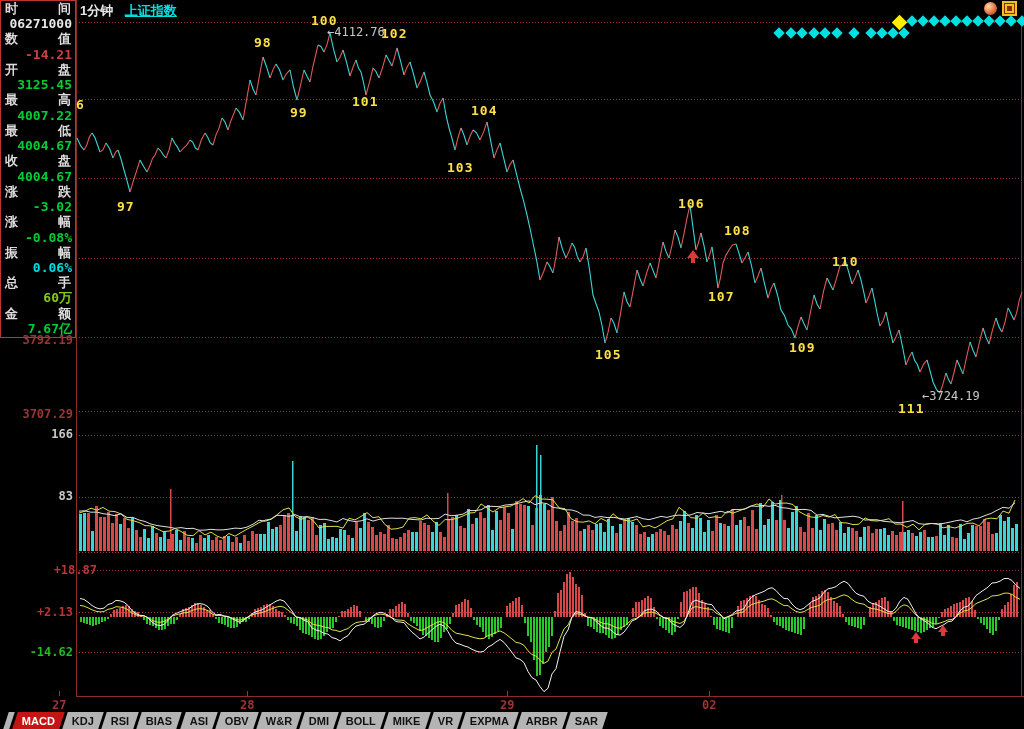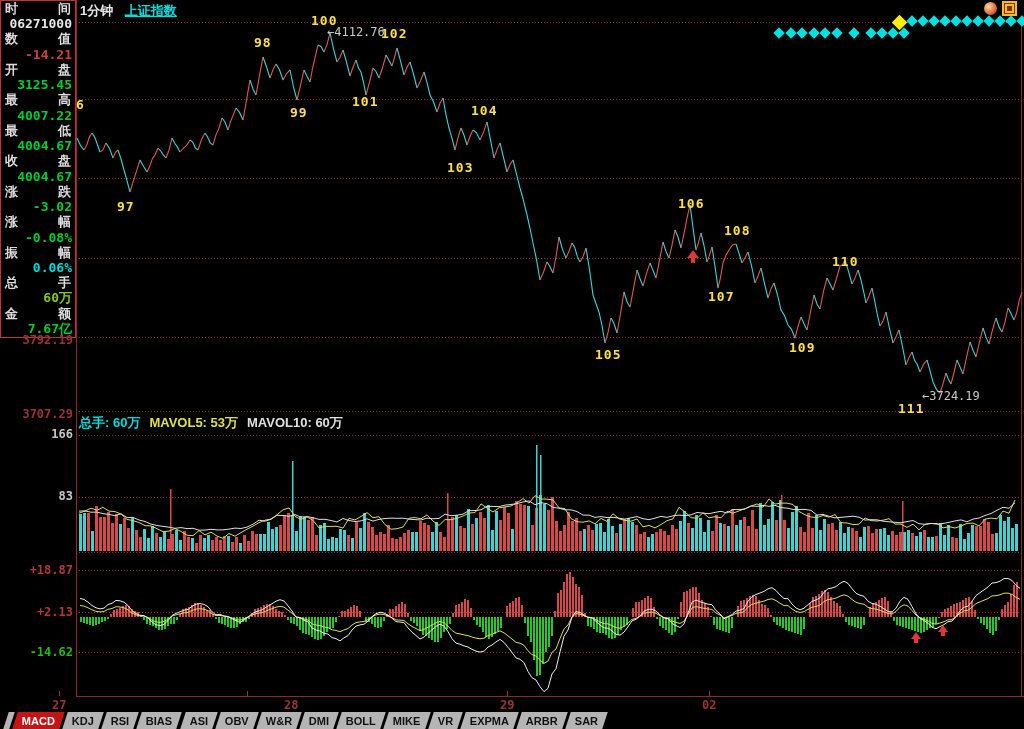--- a/index.html
+++ b/index.html
@@ -815,21 +815,21 @@
   <div class="topbar">
     <span>1分钟</span>
     <span class="idx">上证指数</span>
   </div>
 
   <div id="axis-labels">
       <div class="axlab" style="top: 333px; color: rgb(155, 52, 52);">3792.19</div>
       <div class="axlab" style="top: 407px; color: rgb(155, 52, 52);">3707.29</div>
       <div class="axlab" style="top: 427px; color: rgb(200, 200, 200);">166</div>
       <div class="axlab" style="top: 489px; color: rgb(200, 200, 200);">83</div>
-      <div class="axlab" style="top: 563px; color: rgb(185, 54, 54);">+18.87</div>
+      <div class="axlab" style="top: 563px; color: rgb(185, 54, 54); margin-left: 24px;">+18.87</div>
       <div class="axlab" style="top: 605px; color: rgb(185, 54, 54);">+2.13</div>
       <div class="axlab" style="top: 645px; color: rgb(34, 187, 34);">-14.62</div>
     </div>
   <div id="wave-labels">
       <div class="wave" style="left: 76px; top: 97px;">6</div>
       <div class="wave" style="left: 117px; top: 199px;">97</div>
       <div class="wave" style="left: 254px; top: 35px;">98</div>
       <div class="wave" style="left: 290px; top: 105px;">99</div>
       <div class="wave" style="left: 311px; top: 13px;">100</div>
       <div class="wave" style="left: 352px; top: 94px;">101</div>
@@ -841,25 +841,24 @@
       <div class="wave" style="left: 708px; top: 289px;">107</div>
       <div class="wave" style="left: 724px; top: 223px;">108</div>
       <div class="wave" style="left: 789px; top: 340px;">109</div>
       <div class="wave" style="left: 832px; top: 254px;">110</div>
       <div class="wave" style="left: 898px; top: 401px;">111</div>
     </div>
   <div id="annotations">
       <div class="anno" style="left: 327px; top: 25px;">←4112.76</div>
       <div class="anno" style="left: 922px; top: 389px;">←3724.19</div>
     </div>
-  <div class="hdr" id="vol-header" style="left:79px;top:414px;"><span style="color: rgb(0, 221, 221);">总手: 60万</span><span style="color: rgb(224, 224, 74);">MAVOL5: 53万</span><span style="color: rgb(224, 224, 224);">MAVOL10: 60万</span></div>
   <div id="time-axis">
       <div class="tlab" style="left: 52px; top: 698px;">27</div>
       <div class="vtick" style="left: 59px; top: 691px;"></div>
-      <div class="tlab" style="left: 240px; top: 698px; margin-left: 44px;">28</div>
+      <div class="tlab" style="left: 240px; top: 698px;">28</div>
       <div class="vtick" style="left: 247px; top: 691px;"></div>
       <div class="tlab" style="left: 500px; top: 698px;">29</div>
       <div class="vtick" style="left: 507px; top: 691px;"></div>
       <div class="tlab" style="left: 702px; top: 698px;">02</div>
       <div class="vtick" style="left: 709px; top: 691px;"></div>
     </div>
   <div id="decor">
       <div class="diamond" style="left: 894px; top: 17px; width: 11px; height: 11px; background: rgb(255, 238, 0);"></div>
       <div class="diamond" style="left: 908px; top: 17px; width: 8px; height: 8px; background: rgb(0, 224, 224);"></div>
       <div class="diamond" style="left: 919px; top: 17px; width: 8px; height: 8px; background: rgb(0, 224, 224);"></div>

